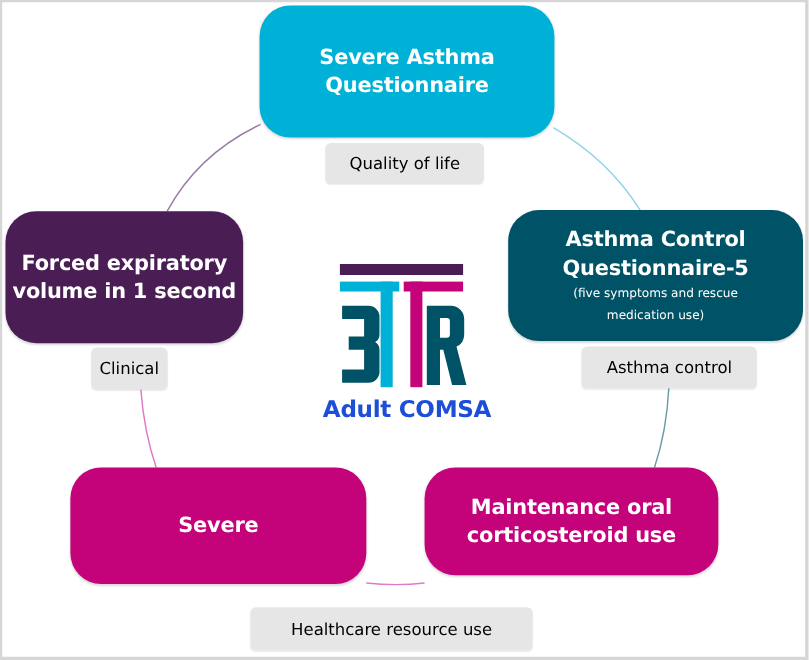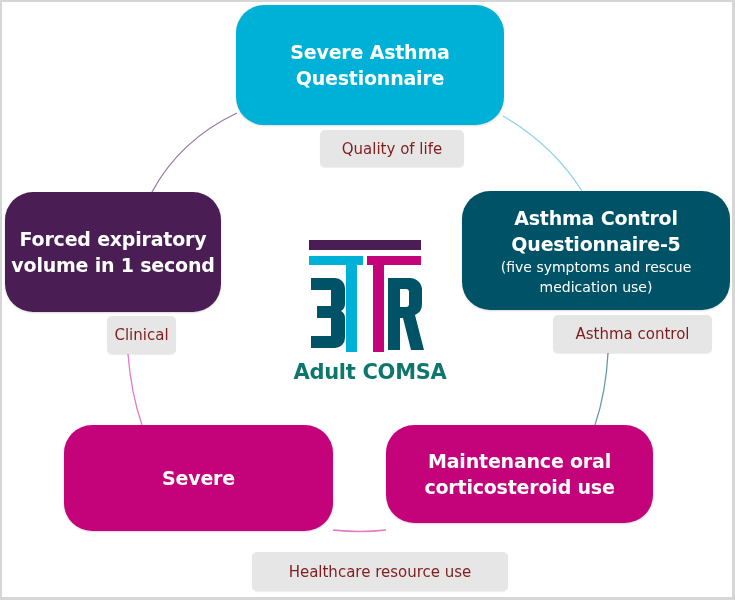--- a/index.html
+++ b/index.html
@@ -12,43 +12,42 @@
   }
   svg.ring { position: absolute; left: 0; top: 0; }
   .box {
     position: absolute; box-sizing: border-box;
     border-radius: 28px; color: #ffffff;
     display: flex; flex-direction: column; align-items: center; justify-content: center;
     text-align: center; font-weight: bold;
     box-shadow: 0 1px 2px rgba(0,0,0,0.15);
   }
   .box .t { font-size: 19px; line-height: 26px; letter-spacing: -0.2px; }
-  .box .s { font-size: 14px; line-height: 20px; font-weight: normal; }
+  .box .s { font-size: 11px; line-height: 20px; font-weight: normal; }
   .lbl {
     position: absolute; box-sizing: border-box;
-    background: #e6e6e6; border-radius: 5px; color: #7f1d1d;
+    background: #e6e6e6; border-radius: 5px; color: #000000;
     font-size: 15px; display: flex; align-items: center; justify-content: center;
     box-shadow: 0 1px 1px rgba(0,0,0,0.08);
-    margin-left: 24px;
   }
   #box-saq { left: 236px; top: 5px; width: 268px; height: 120px; background: #00b1d7; }
   #box-acq { left: 462px; top: 191px; width: 268px; height: 119px; background: #005366; }
   #box-fev { left: 5px; top: 192px; width: 216px; height: 120px; background: #4a1e54; }
   #box-exa { left: 64px; top: 425px; width: 269px; height: 106px; background: #c4037b; }
   #box-ocs { left: 386px; top: 425px; width: 267px; height: 98px; background: #c4037b; }
 
   #lbl-qol { left: 296px; top: 130px; width: 144px; height: 37px; }
   #lbl-ac  { left: 529px; top: 315px; width: 159px; height: 38px; }
   #lbl-cl  { left: 83px;  top: 316px; width: 69px;  height: 38px; }
   #lbl-hc  { left: 228px; top: 552px; width: 256px; height: 39px; }
 
   .logo { position: absolute; left: 285px; top: 236px; width: 170px; height: 150px; }
   .logo-text {
     position: absolute; left: 270px; top: 360px; width: 200px; text-align: center;
-    color: #0f766e; font-weight: bold; font-size: 21px; letter-spacing: -0.3px;
+    color: #1d4ed8; font-weight: bold; font-size: 21px; letter-spacing: -0.3px;
   }
 </style>
 </head>
 <body>
 
 <div class="frame"></div>
 
 <svg class="ring" width="735" height="600">
   <path d="M 237 113 Q 180 140 152 192" fill="none" stroke="#9a7ba6" stroke-width="1.3"></path>
   <path d="M 503 116 Q 553 145 582 191" fill="none" stroke="#8fd3ea" stroke-width="1.3"></path>

